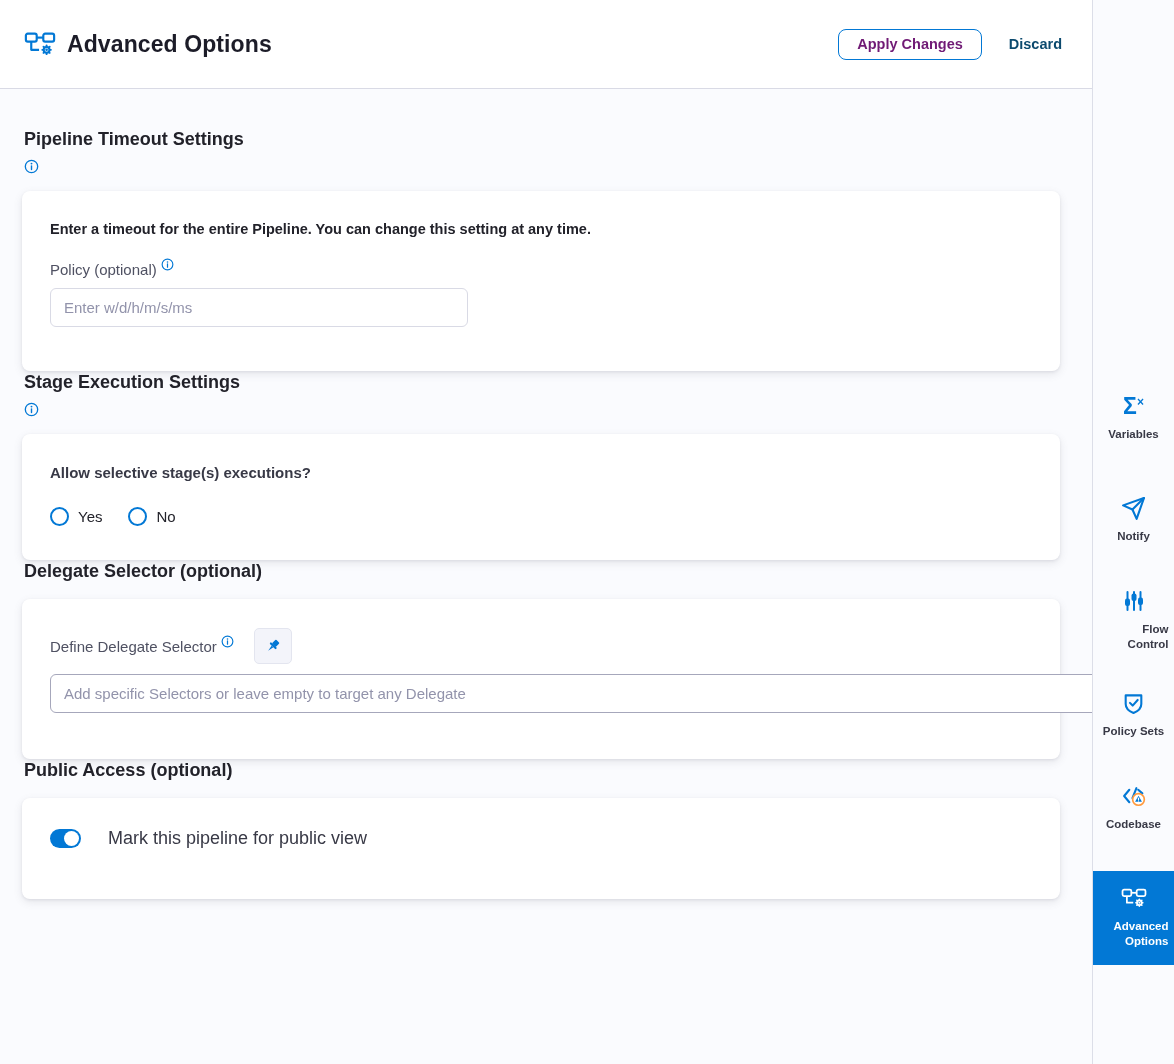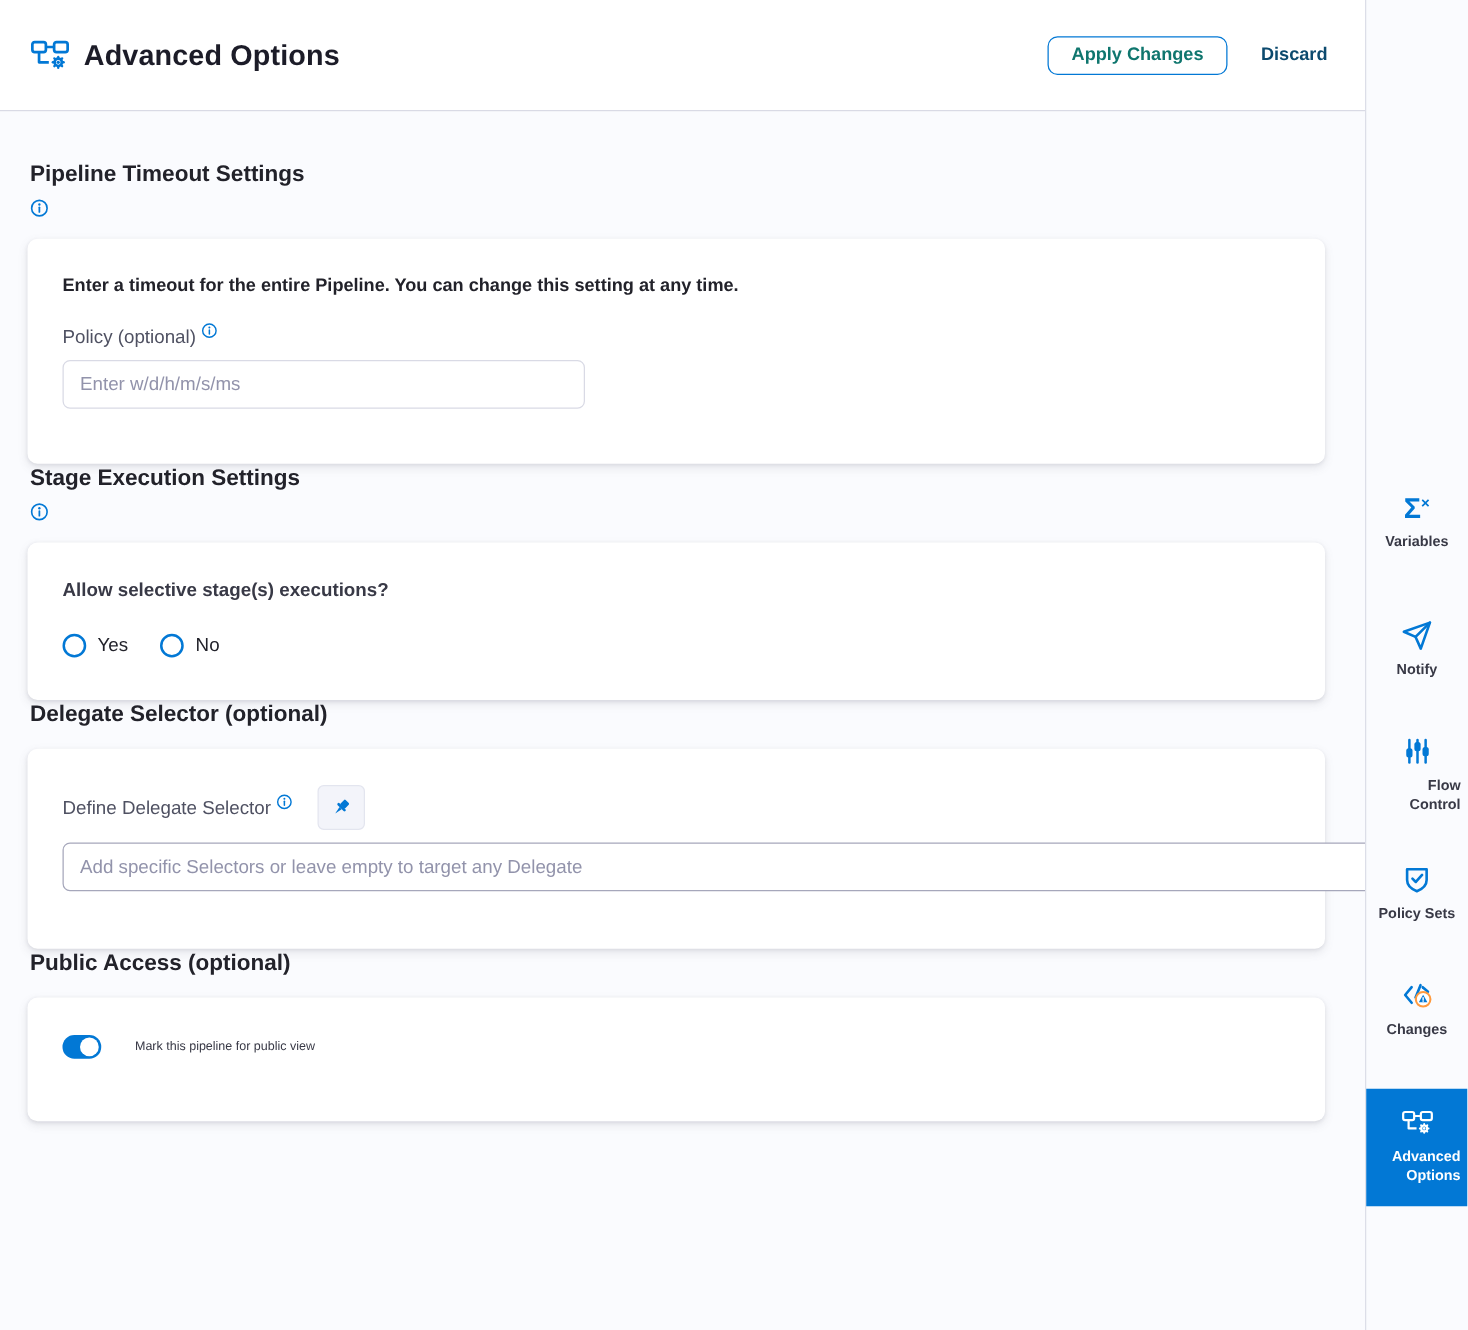--- a/index.html
+++ b/index.html
@@ -9,21 +9,21 @@
   .app { position:relative; width:1174px; height:1064px; }
 
   
   .main { position:absolute; left:0; top:0; width:1092px; height:1064px; background:#fafbfe; }
 
   .header { height:89px; background:#ffffff; border-bottom:1px solid #d9dae5;
     display:flex; align-items:center; padding:0 30px 0 24px; }
   .header-icon { width:32px; height:28px; color:#0278d5; flex:0 0 auto; }
   .page-title { font-size:23px; font-weight:700; color:#1c1c28; margin-left:11px; letter-spacing:.1px; }
   .header-spacer { flex:1; }
-  .btn-outline { border:1.5px solid #0278d5; color:#0f766e; background:#ffffff;
+  .btn-outline { border:1.5px solid #0278d5; color:#701a75; background:#ffffff;
     font-family:inherit; font-size:14.5px; font-weight:700; border-radius:8px;
     padding:6px 18px; height:31px; display:flex; align-items:center; cursor:pointer; }
   .link-btn { color:#0c4a6e; font-size:14.5px; font-weight:700; margin-left:27px; cursor:pointer; }
 
   .content { padding:39px 32px 0 22px; }
 
   .section-heading { display:flex; align-items:flex-start; gap:8px;
     font-size:18px; font-weight:700; color:#22222a; margin:0 0 17px 2px; line-height:22px;flex-direction:column; }
   .info-icon { width:15px; height:15px; margin-top:1px; cursor:pointer; flex:0 0 auto; }
   .info-icon-sm { width:13px; height:13px; margin:-3px 0 0 4px; cursor:pointer; vertical-align:top; display:inline-block; }
@@ -53,21 +53,21 @@
   .delegate-label-row { display:flex; align-items:center; }
   .pin-btn { width:38px; height:36px; margin-left:20px; background:#f3f4fa; border:1px solid #e3e5ef;
     border-radius:5px; display:flex; align-items:center; justify-content:center; cursor:pointer; }
   .pin-btn svg { width:21px; height:21px; color:#0278d5; }
 
   .toggle-row { display:flex; align-items:center; gap:27px; }
   .toggle { width:31px; height:19px; border-radius:10px; background:#cfd1dc; position:relative; cursor:pointer; flex:0 0 auto; }
   .toggle.on { background:#0278d5; }
   .toggle .knob { position:absolute; top:2px; left:2px; width:15px; height:15px; border-radius:50%; background:#fff; }
   .toggle.on .knob { left:auto; right:2px; }
-  .toggle-label { font-size:10px; color:#383946; }
+  .toggle-label { font-size:18px; color:#383946; }
 
   
   .sidebar { position:absolute; right:0; top:0; width:82px; height:1064px;
     background:#fafbfe; border-left:1px solid #dcdee8; display:flex; flex-direction:column; align-items:center; }
   .side-item { width:100%; display:flex; flex-direction:column; align-items:center; cursor:pointer; }
   .side-item .icon { width:26px; height:26px; color:#0278d5; display:flex; align-items:center; justify-content:center; }
   .side-item .lbl { margin-top:8px; font-size:11.5px; font-weight:700; color:#383946;
     text-align:right; line-height:15px; max-width:70px; }
   .side-item.active { background:#0278d5; padding:14px 4px 16px; }
   .side-item.active .icon { color:#ffffff; }
@@ -260,21 +260,21 @@
             <polyline points="8,5.5 3,11.5 8,17.5"></polyline>
             <line x1="14.8" y1="4" x2="11" y2="13.5"></line>
             <polyline points="16.5,5.5 20.5,9"></polyline>
           </g>
           <circle cx="16.8" cy="14.8" r="5.6" fill="#ffffff" stroke="#ff9a3e" stroke-width="1.6"></circle>
           <path d="M16.8 11.3 l3.3 5.7 h-6.6 Z" fill="#0278d5"></path>
           <path d="M16.8 13.6 v1.8" stroke="#ffffff" stroke-width="1.1" stroke-linecap="round"></path>
           <circle cx="16.8" cy="16.3" r="0.55" fill="#ffffff"></circle>
         </svg>
       </span>
-      <span class="lbl">Changes</span>
+      <span class="lbl">Codebase</span>
     </div>
 
     <div class="side-item mt-6 active">
       <span class="icon">
         <svg viewBox="0 0 34 28" width="30" height="26">
             <use href="#ico-pipeline-gear"></use>
           </svg>
       </span>
       <span class="lbl">Advanced Options</span>
     </div>

